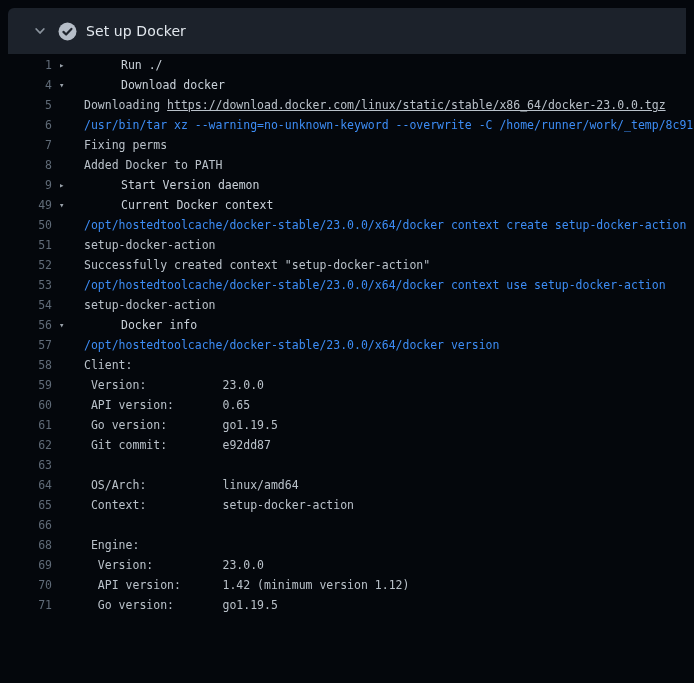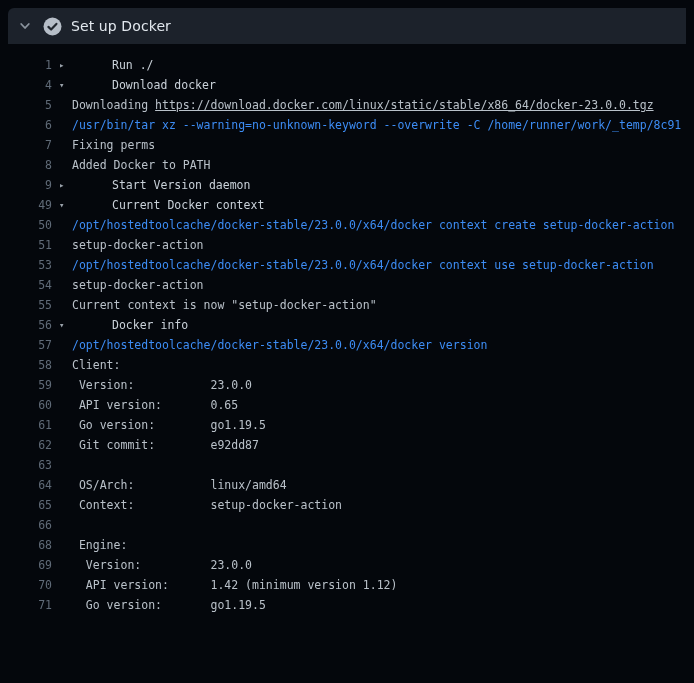--- a/index.html
+++ b/index.html
@@ -6,26 +6,26 @@
   body {
     width: 694px; height: 683px;
     background: var(--page-bg, #04070c);
     overflow: hidden;
     position: relative;
     font-family: "DejaVu Sans", sans-serif;
   }
 
   
   .step-header {
-    position: absolute; top: 8px; left: 8px; right: 8px; height: 36px;
+    position: absolute; top: 8px; left: 8px; right: 8px; height: 46px;
     background: var(--header-bg, #1c222b);
     border-radius: 6px 0 0 0;
     display: flex; align-items: center;
     box-sizing: border-box;
-    padding-left: 6px;
+    padding-left: 21px;
     cursor: pointer;
   }
   .chev-btn {
     width: 22px; height: 36px;
     display: flex; align-items: center; justify-content: center;
     flex: none;
   }
   .status-icon {
     width: 19px; height: 19px; flex: none;
     margin-left: 7px;
@@ -61,25 +61,25 @@
   .marker {
     flex: none;
     margin-left: 7px;
     width: 11px;
     font-size: 9px;
     color: var(--marker-color, #9aa2ab);
     cursor: pointer;
   }
   .text {
     flex: none;
-    margin-left: 20px;
+    margin-left: 32px;
     color: var(--log-text, #b9c1c9);
   }
   .group-collapsed .text, .group-expanded .text {
-    margin-left: 2px;
+    margin-left: 11px;
     color: var(--group-text, #c9d1d9);
     padding-left: 40px;
   }
   .command .text { color: var(--command-blue, #3d8df5); }
   .link { text-decoration: underline; cursor: pointer; }
 </style>
 </head>
 <body>
 
 <div class="step-header">
@@ -151,38 +151,38 @@
     
     <span class="text">/opt/hostedtoolcache/docker-stable/23.0.0/x64/docker context create setup-docker-action</span>
   </div>
 
   <div class="row text-line">
     <span class="num">51</span>
     
     <span class="text">setup-docker-action</span>
   </div>
 
+  <div class="row text-line">
+    <span class="num">52</span>
+    
+    <span class="text">Successfully created context "setup-docker-action"</span>
+  </div>
 
   <div class="row command">
     <span class="num">53</span>
     
     <span class="text">/opt/hostedtoolcache/docker-stable/23.0.0/x64/docker context use setup-docker-action</span>
   </div>
 
   <div class="row text-line">
     <span class="num">54</span>
     
     <span class="text">setup-docker-action</span>
   </div>
 
-  <div class="row text-line">
-    <span class="num">55</span>
-    
-    <span class="text">Current context is now "setup-docker-action"</span>
-  </div>
 
   <div class="row group-expanded">
     <span class="num">56</span>
     <span class="marker">▾</span>
     <span class="text">Docker info</span>
   </div>
 
   <div class="row command">
     <span class="num">57</span>
     

